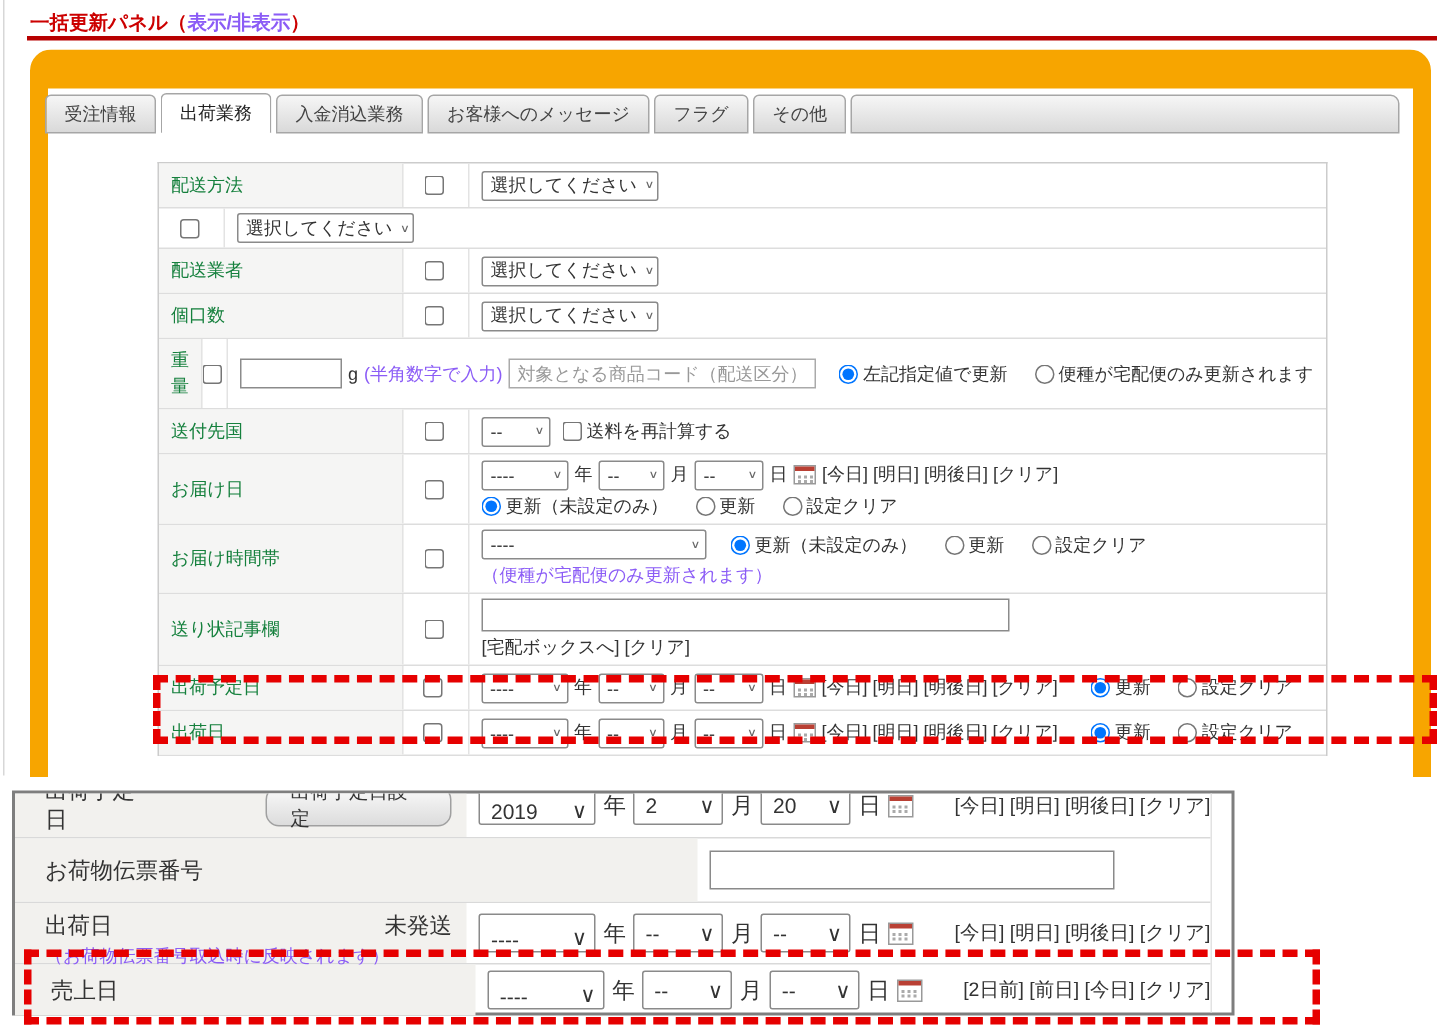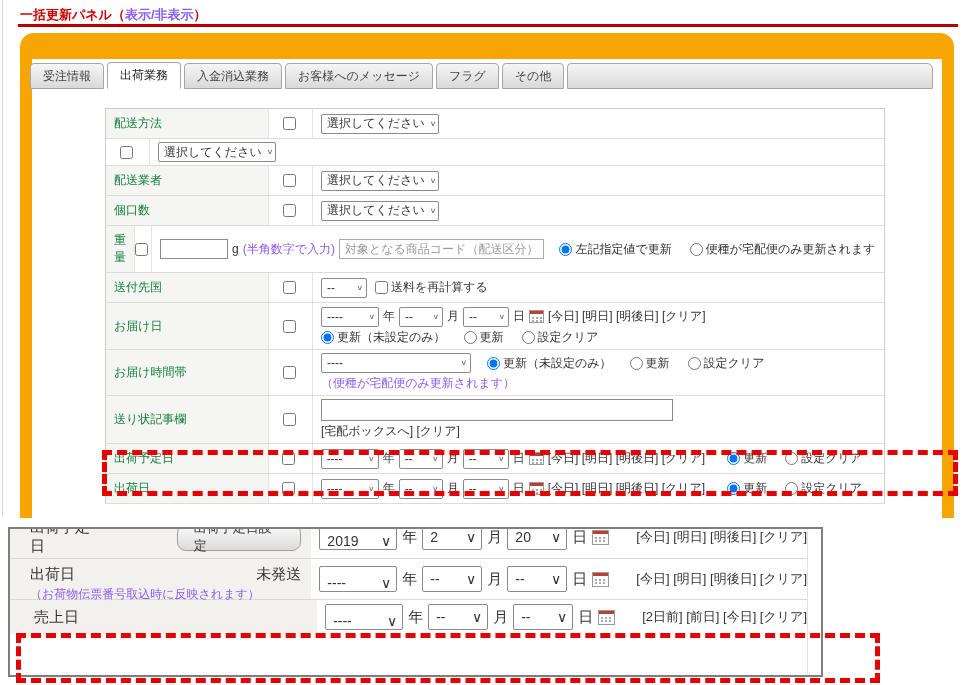--- a/index.html
+++ b/index.html
@@ -402,20 +402,26 @@
               <span>20</span>
               <span class="chev">∨</span>
             </span>
             <span>日</span>
         <span class="cal big"></span>
         <span class="b-links shortcuts">[今日] [明日] [明後日] [クリア]</span>
       </div>
         </div>
     </div>
 
+    <div class="b-row brow-b">
+      <div class="b-label" style="display:flex;align-items:center;">お荷物伝票番号</div>
+      <div class="b-content">
+          <input class="slip-input" style="">
+        </div>
+    </div>
 
     <div class="b-row brow-c">
       <div class="b-label">
         <div class="b-label-flex">
           <span>出荷日</span>
           <span>未発送</span>
         </div>
         <div class="b-note green">（お荷物伝票番号取込時に反映されます）</div>
       </div>
       <div class="b-content b-date">

